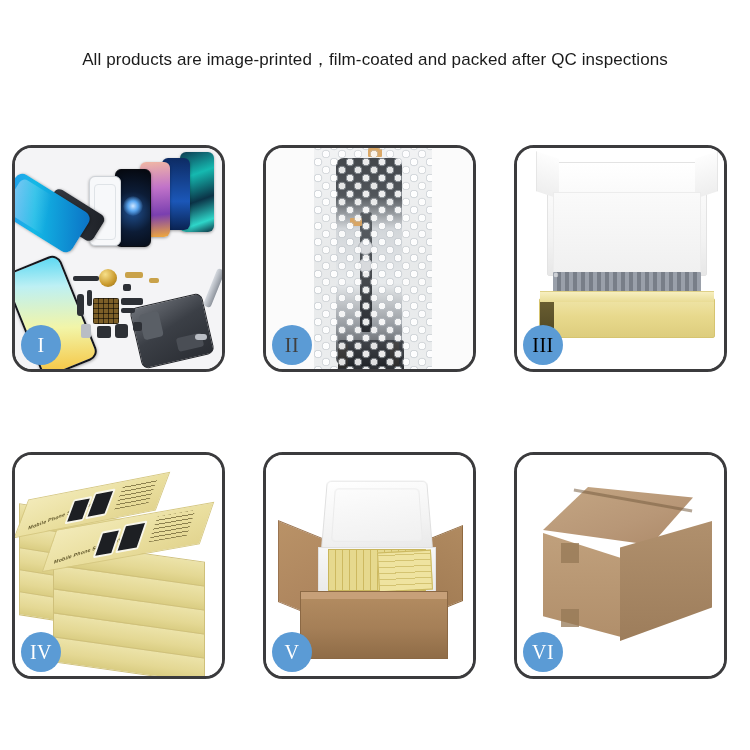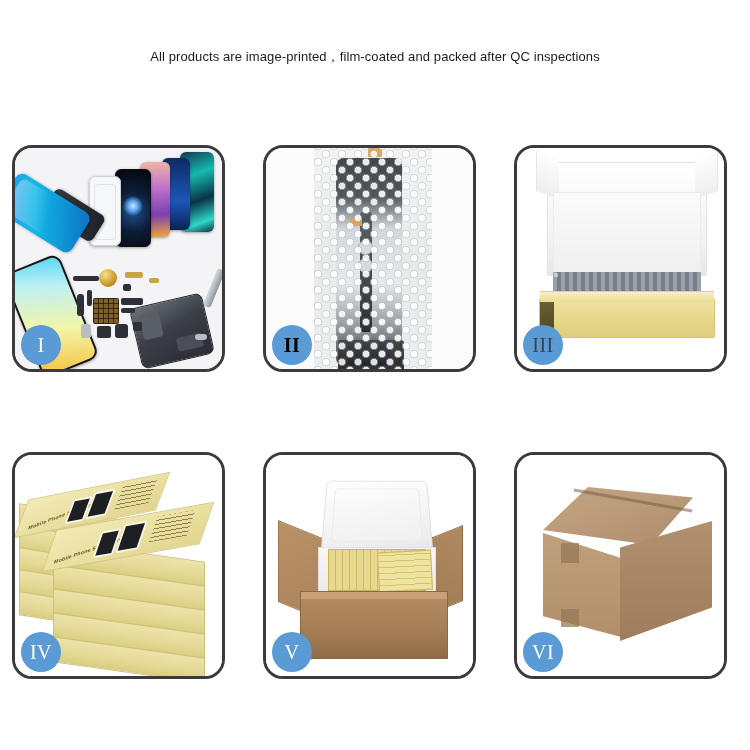--- a/index.html
+++ b/index.html
@@ -16,21 +16,21 @@
   .title {
     font-size: 38px;
     letter-spacing: 1.2px;
     font-weight: 400;
     color: #111;
     line-height: 1.0;
     white-space: nowrap;
   }
   .subtitle {
     margin-top: 12px;
-    font-size: 13px;
+    font-size: 17px;
     color: #1b1b1b;
     letter-spacing: 0.1px;
     white-space: nowrap;
   }
 
   
   .grid {
     position: absolute;
     left: 12px; top: 145px;
     width: 726px;
@@ -445,32 +445,32 @@
           <div class="p2-conn" style="left:44px; top:98px;"></div>
           <div class="p2-conn" style="left:44px; top:116px;"></div>
           <div class="p2-tape" style="left:54px; top:6px;  width:14px; height:9px;"></div>
           <div class="p2-tape" style="left:36px; top:76px; width:12px; height:8px;"></div>
           <div class="p2-tape" style="left:24px; bottom:14px; width:10px; height:24px;"></div>
           <div class="p2-tape" style="left:76px; bottom:16px; width:9px;  height:24px;"></div>
           <div class="p2-bottomparts"></div>
           <div class="p2-bubbles"></div>
         </div>
       </div>
-      <div class="badge" style="background: rgb(91, 155, 213); color: #000000; font-weight: bold;">II</div>
+      <div class="badge" style="background: rgb(91, 155, 213); color: #404040;">II</div>
       <div class="hidden-text">LCD screen assembly sealed in bubble wrap bag</div>
     </div>
 
     <div class="panel" style="border-color: rgb(59, 59, 61);">
       <div class="panel-inner p3">
         <div class="p3-lid"></div>
         <div class="p3-foam"></div>
         <div class="p3-screens"></div>
         <div class="p3-base"></div>
       </div>
-      <div class="badge" style="background: rgb(91, 155, 213); color: #404040;">III</div>
+      <div class="badge" style="background: rgb(91, 155, 213); color: #000000;">III</div>
       <div class="hidden-text">Screens packed into foam-lined yellow kraft box</div>
     </div>
 
     <div class="panel" style="border-color: rgb(59, 59, 61);">
       <div class="panel-inner p4">
         <div class="p4-stack">
 
           <div class="box-slab" style="left:4px;  top:58px;  width:122px; height:22px; transform:skewY(9deg);"></div>
           <div class="box-slab" style="left:4px;  top:80px;  width:122px; height:22px; transform:skewY(9deg);"></div>
           <div class="box-slab" style="left:4px;  top:102px; width:122px; height:22px; transform:skewY(9deg);"></div>

